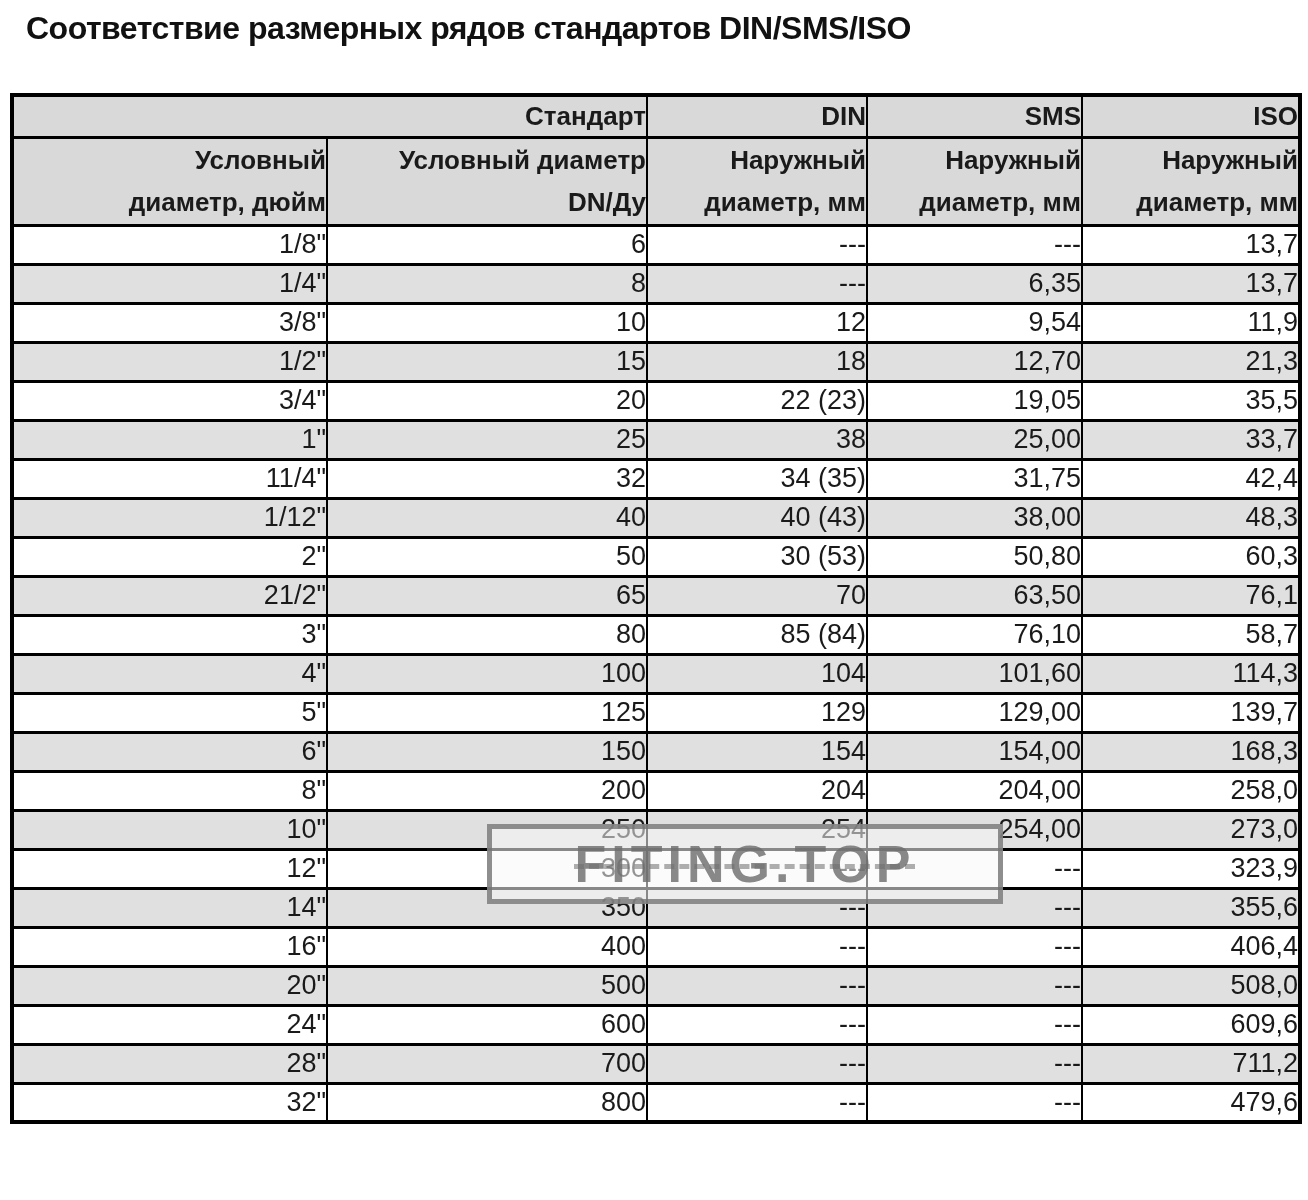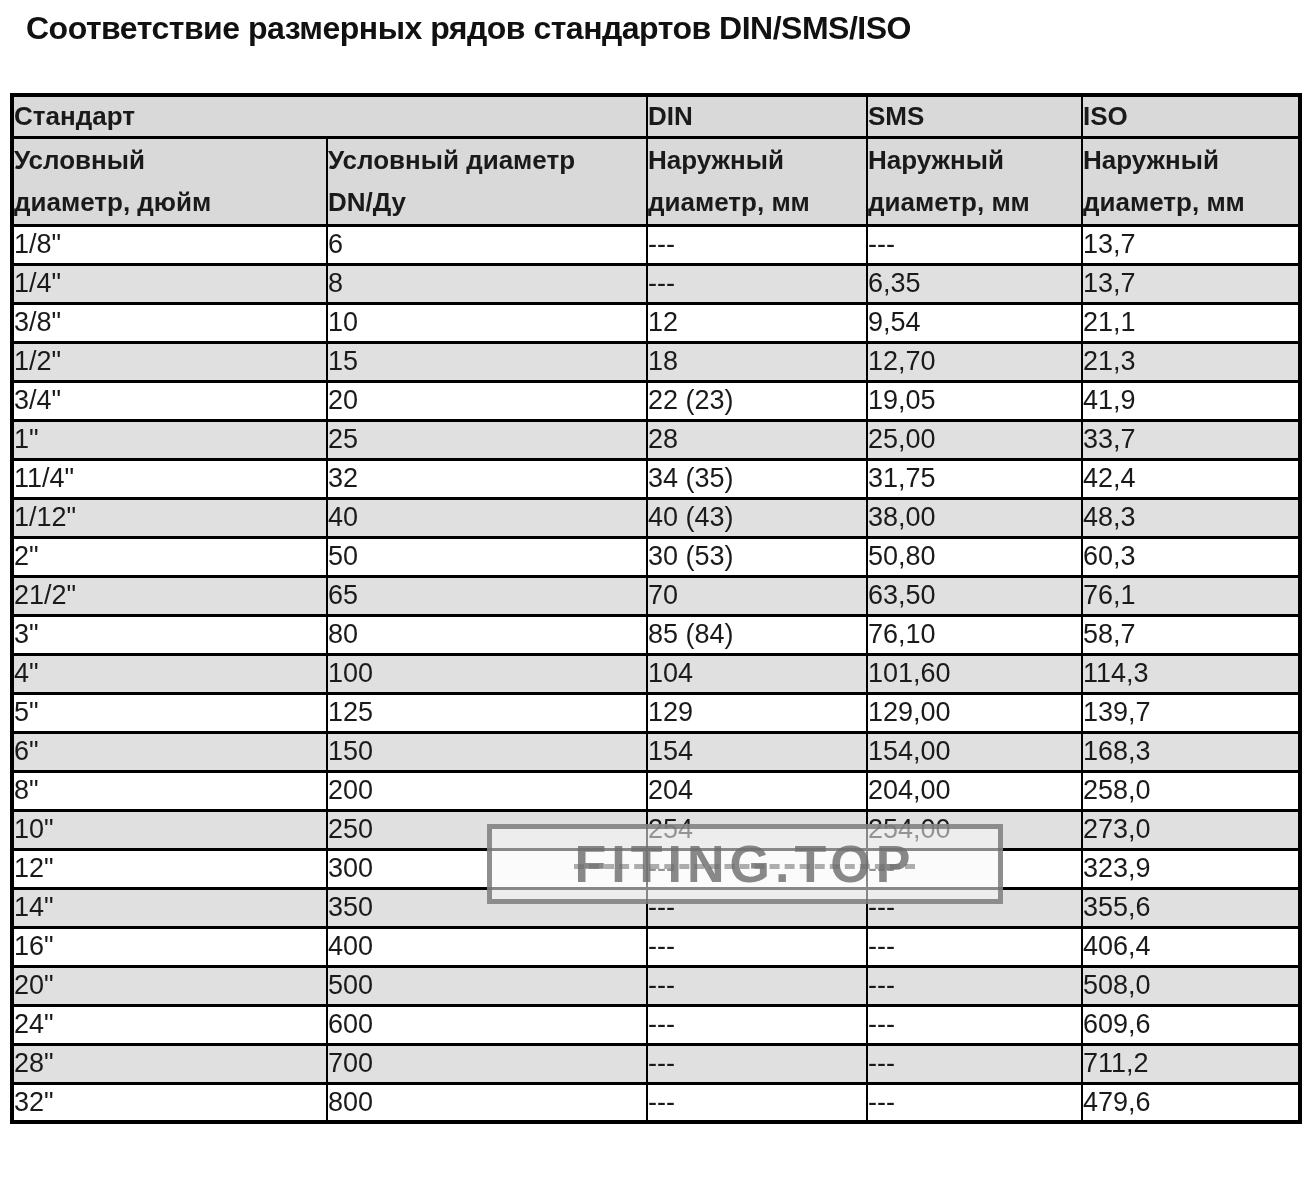--- a/index.html
+++ b/index.html
@@ -27,21 +27,21 @@
     letter-spacing: -0.5px;
     color: #111;
   }
   .size-table {
     position: absolute;
     left: 10px; top: 93px;
     width: 1288px;
     border-collapse: collapse;
     border: 4px solid var(--border-color);
     table-layout: fixed;
-    text-align: left;
+    text-align: right;
   }
   .size-table col.c-inch { width: 315px; }
   .size-table col.c-dn   { width: 320px; }
   .size-table col.c-din  { width: 220px; }
   .size-table col.c-sms  { width: 215px; }
   .size-table col.c-iso  { width: 218px; }
   .size-table th, .size-table td {
     border: 2px solid var(--border-color);
     border-top-width: 3px;
     border-bottom-width: 3px;
@@ -138,40 +138,40 @@
           <td>8</td>
           <td>---</td>
           <td>6,35</td>
           <td>13,7</td>
         </tr>
         <tr>
           <td>3/8"</td>
           <td>10</td>
           <td>12</td>
           <td>9,54</td>
-          <td>21,1</td>
+          <td>11,9</td>
         </tr>
         <tr class="alt">
           <td>1/2"</td>
           <td>15</td>
           <td>18</td>
           <td>12,70</td>
           <td>21,3</td>
         </tr>
         <tr>
           <td>3/4"</td>
           <td>20</td>
           <td>22 (23)</td>
           <td>19,05</td>
-          <td>41,9</td>
+          <td>35,5</td>
         </tr>
         <tr class="alt">
           <td>1"</td>
           <td>25</td>
-          <td>28</td>
+          <td>38</td>
           <td>25,00</td>
           <td>33,7</td>
         </tr>
         <tr>
           <td>11/4"</td>
           <td>32</td>
           <td>34 (35)</td>
           <td>31,75</td>
           <td>42,4</td>
         </tr>

